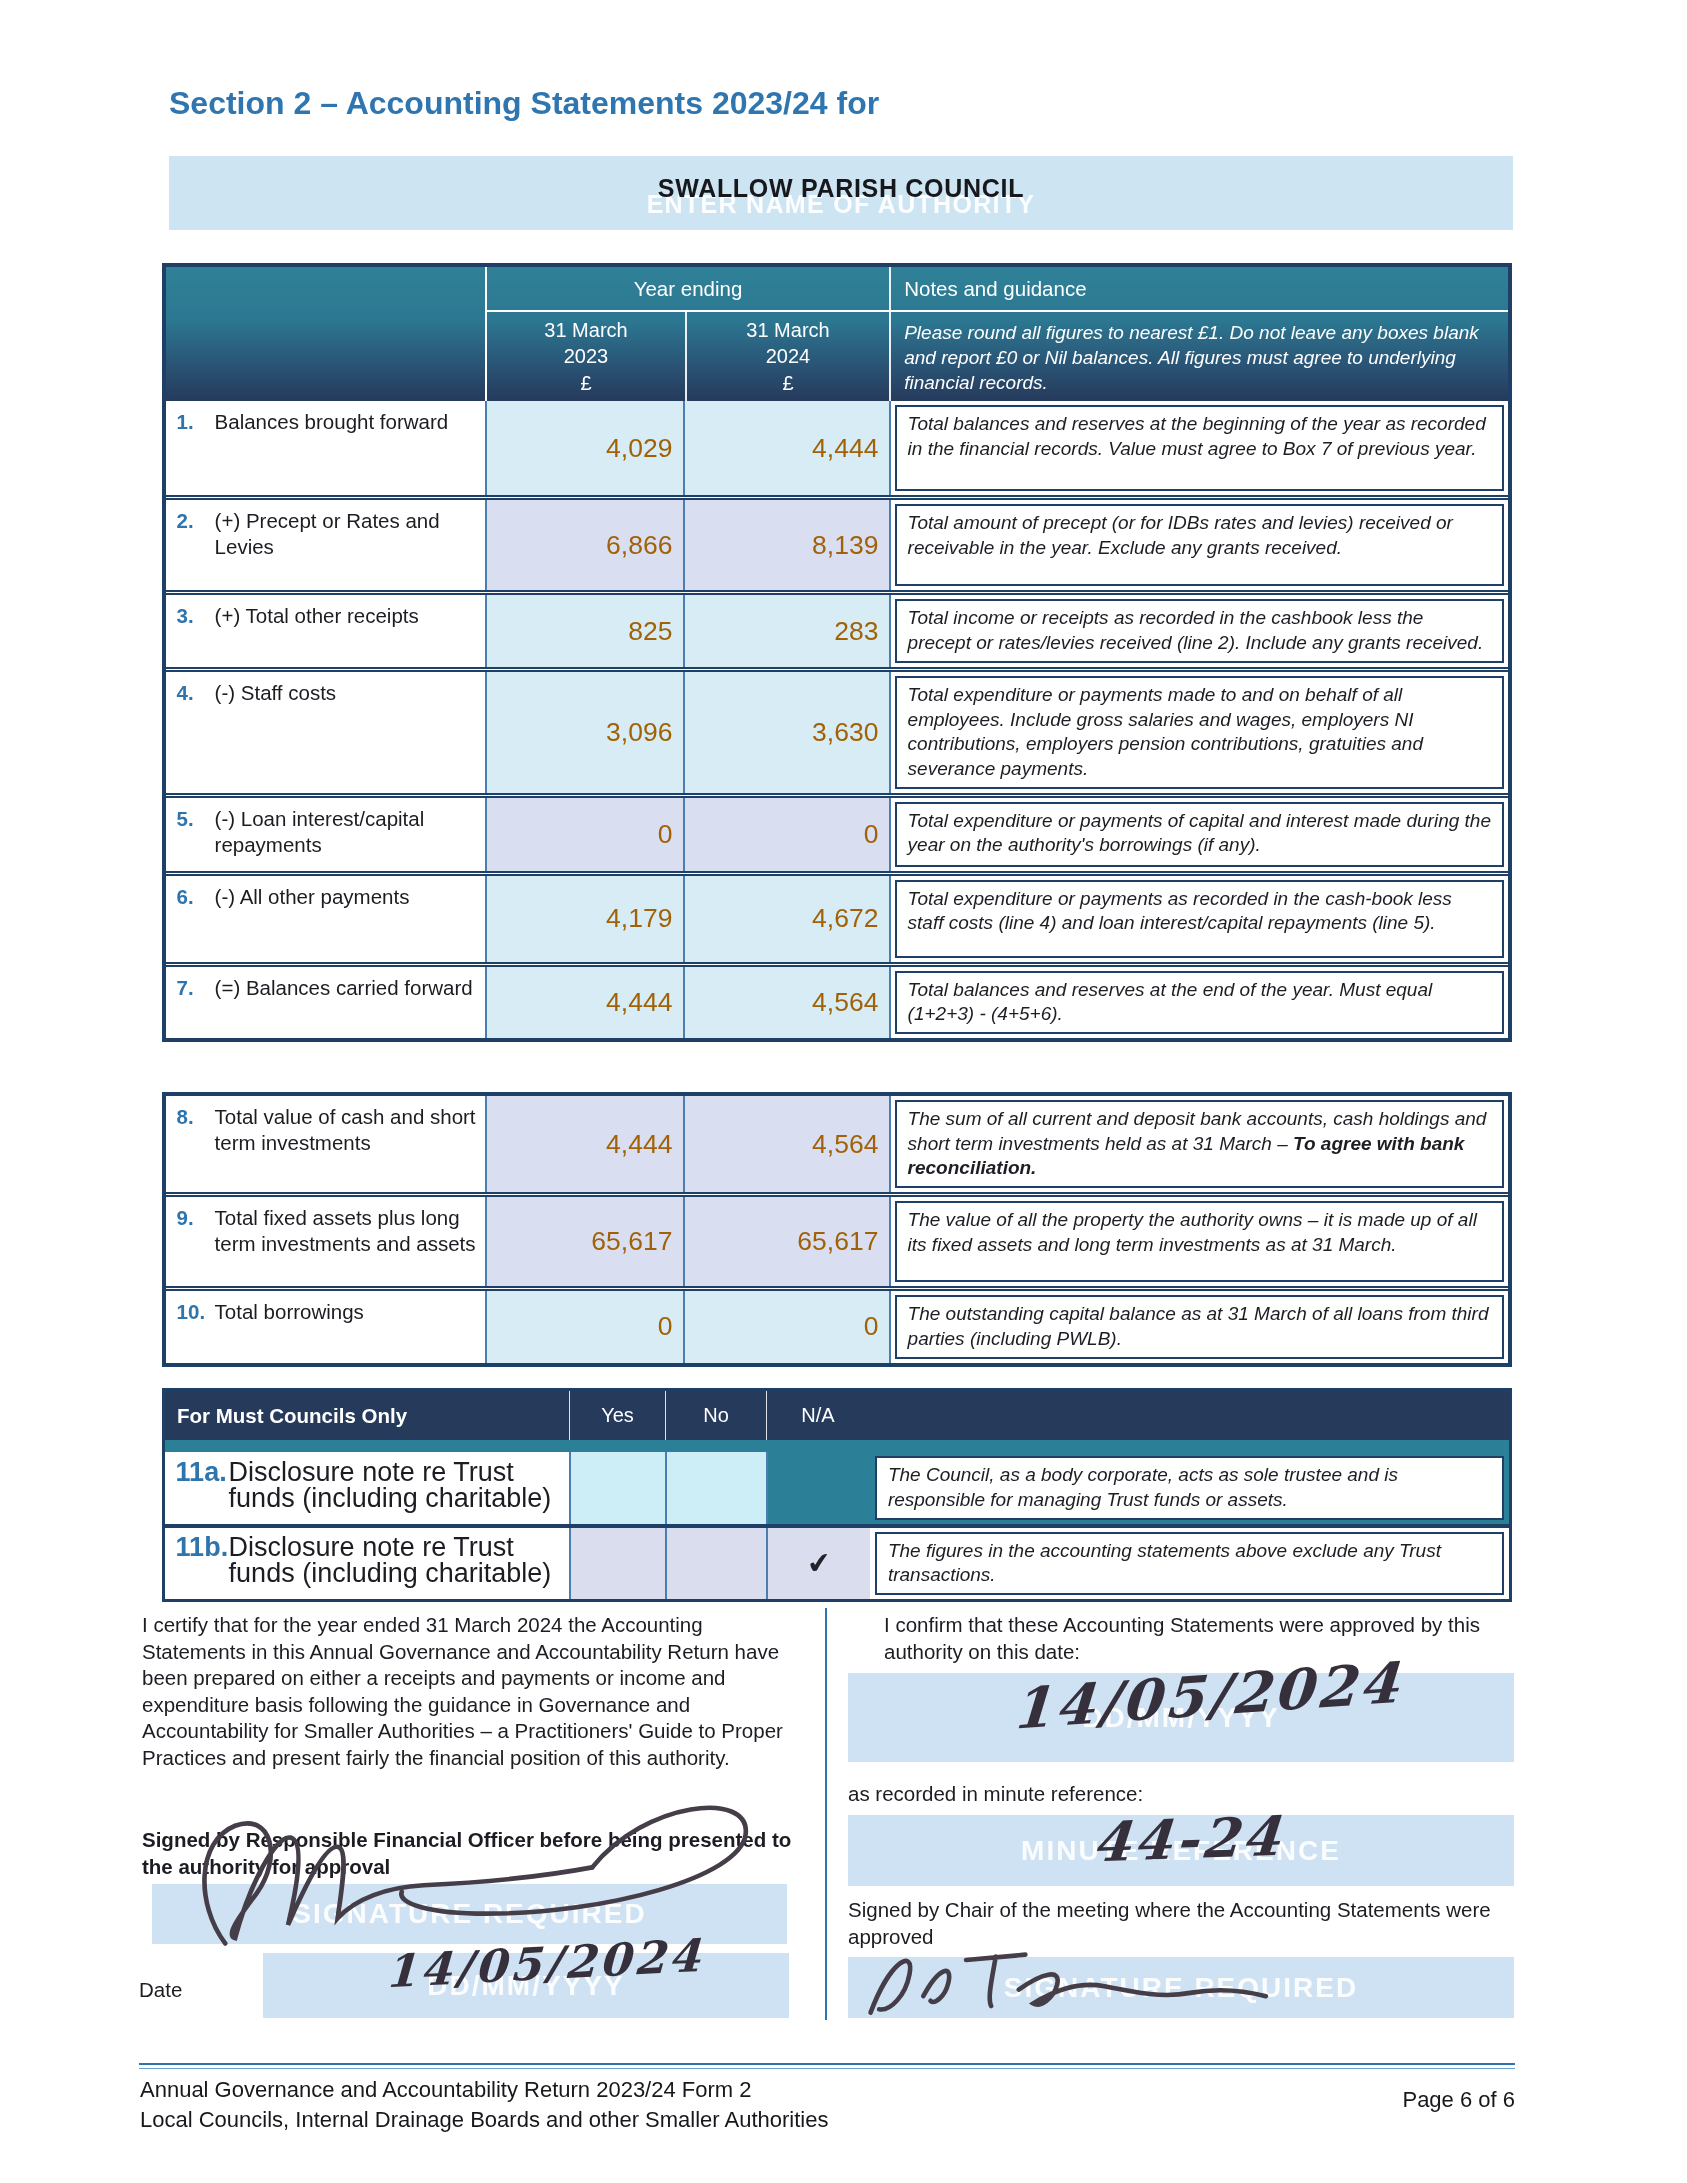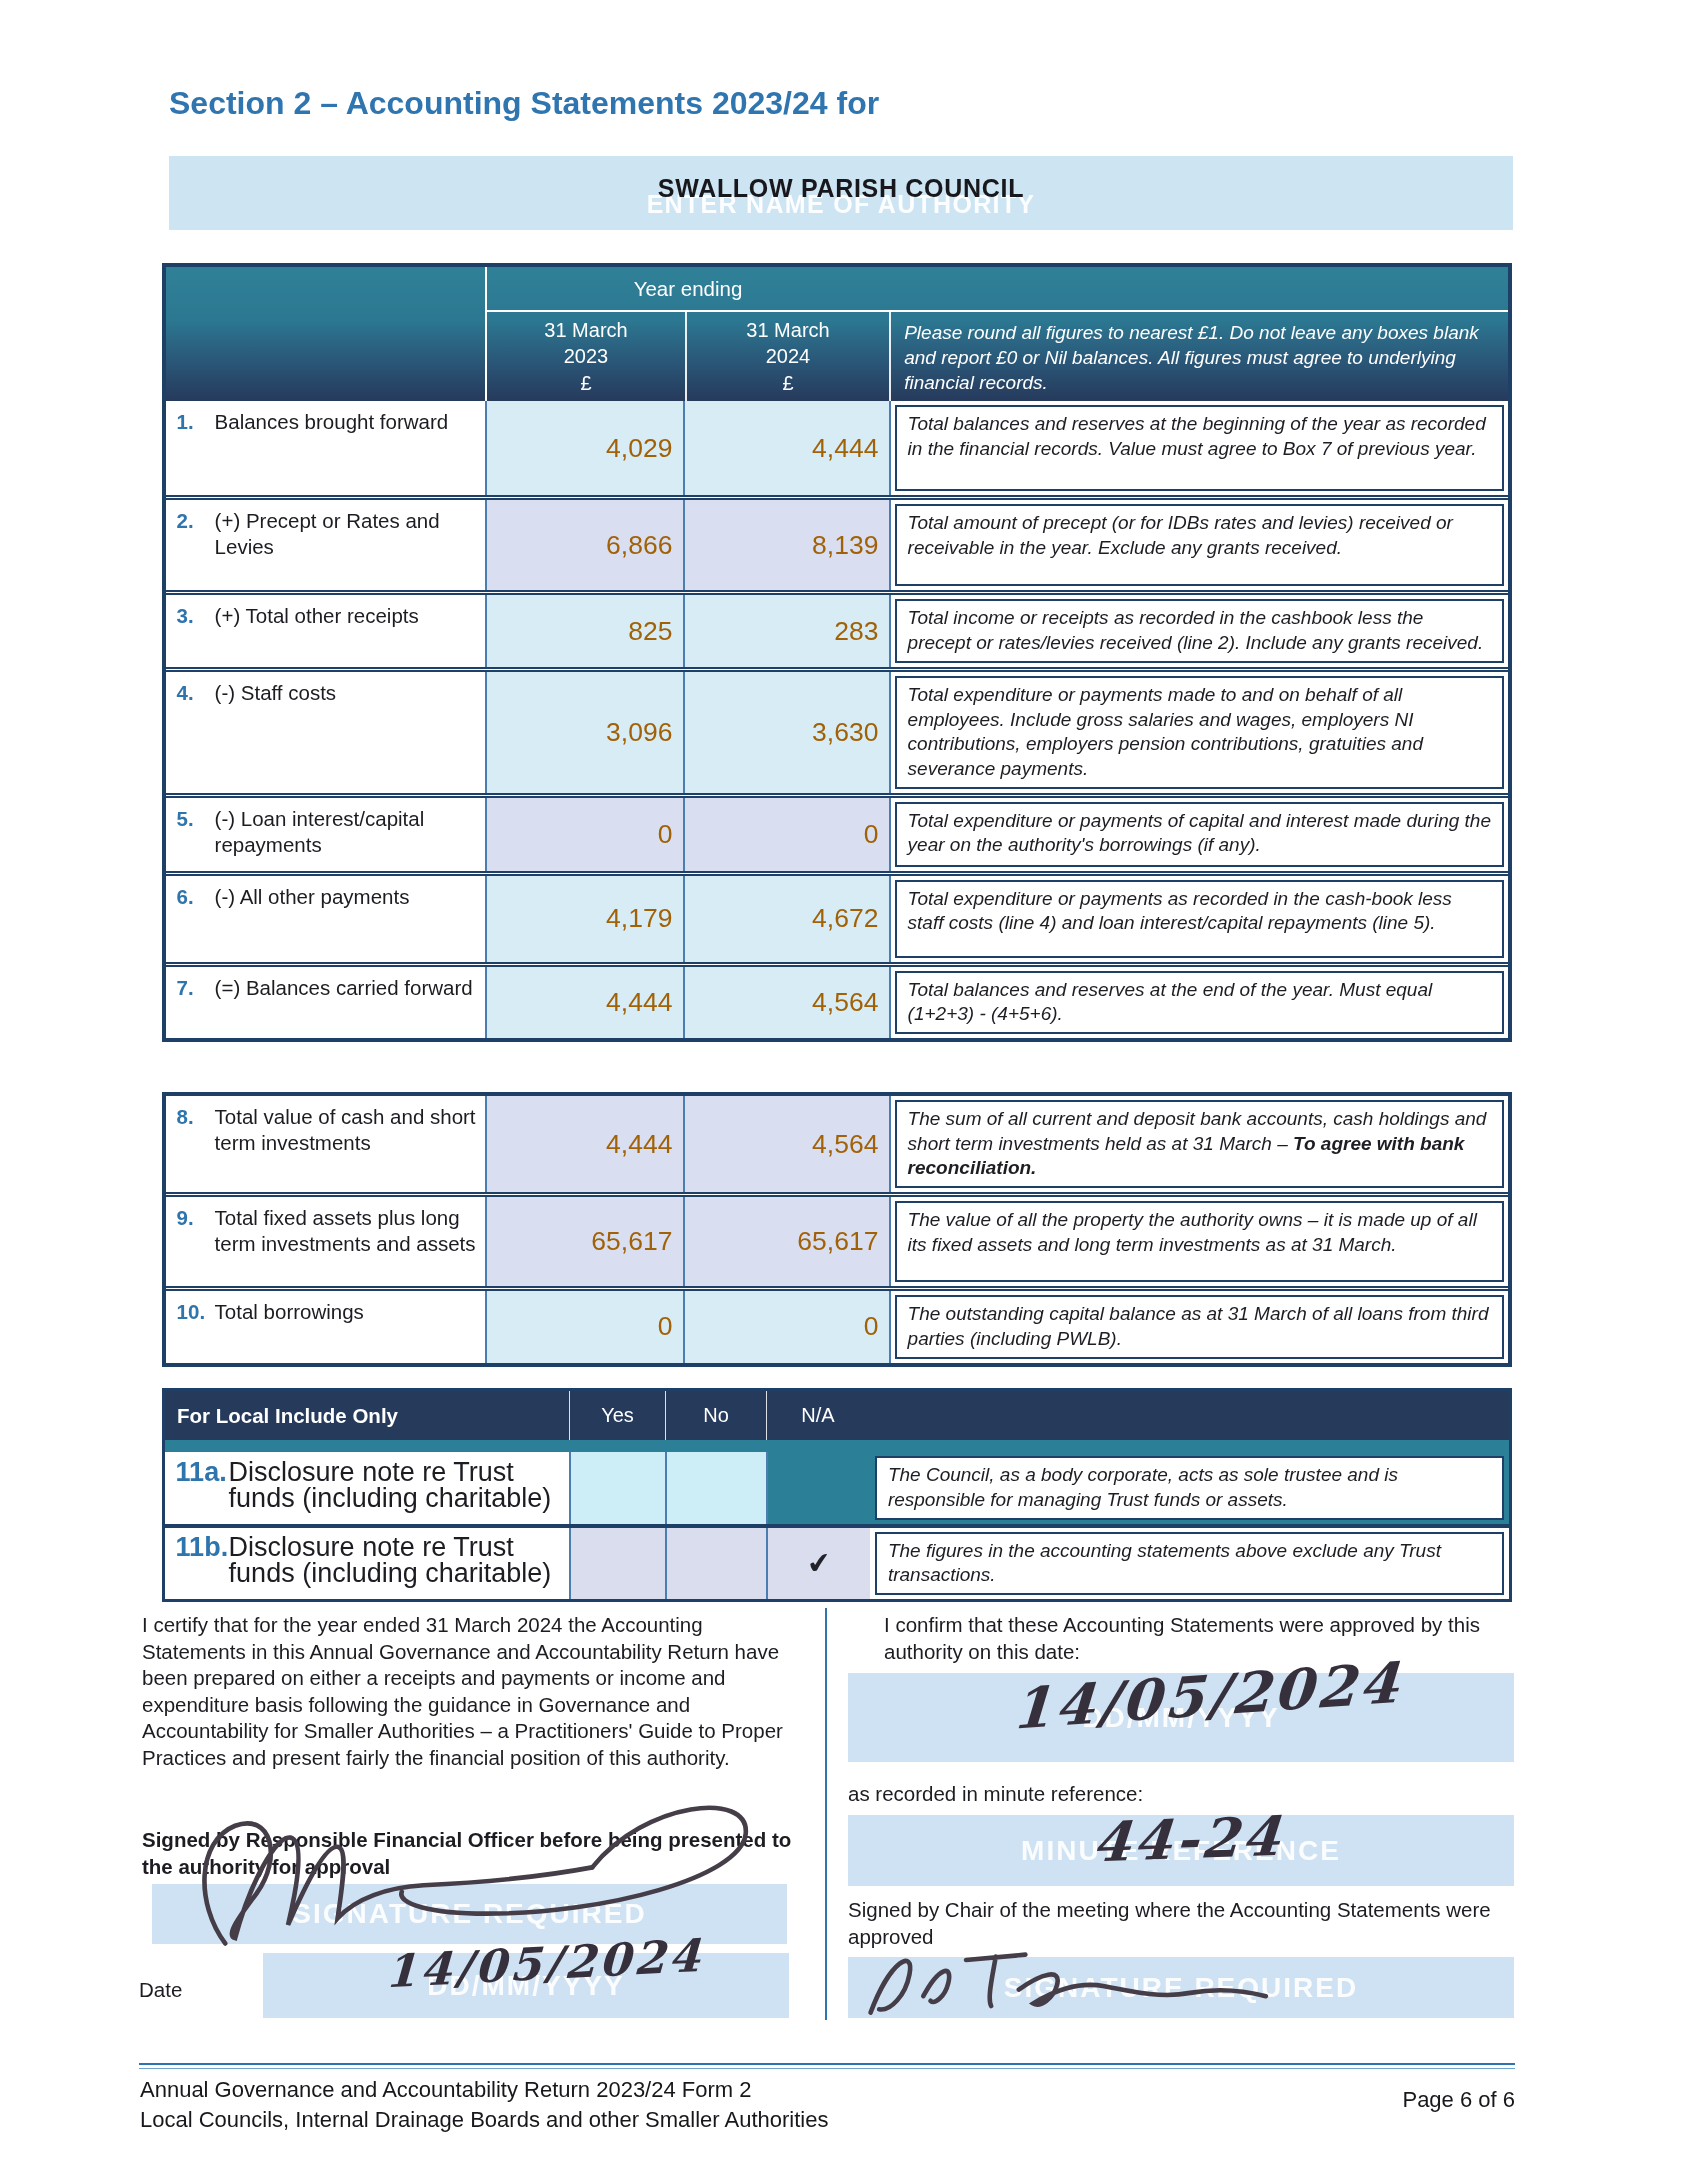--- a/index.html
+++ b/index.html
@@ -124,20 +124,21 @@
     <div class="authority-watermark">ENTER NAME OF AUTHORITY</div>
     <div class="authority-name">SWALLOW PARISH COUNCIL</div>
   </div>
 
   <div class="tbl tbl1">
     <div class="thead">
       <div class="h-desc"></div>
       <div class="h-rest">
         <div class="h-tier1">
           <div class="h-yearending">Year ending</div>
+          <div class="h-notes">Notes and guidance</div>
         </div>
         <div class="h-tier2">
           <div class="h-ycol">
             <span>31 March</span>
             <span>2023</span>
             <span>£</span>
           </div>
           <div class="h-ycol second">
             <span>31 March</span>
             <span>2024</span>
@@ -267,21 +268,21 @@
       <div class="c-val c-v1 cell-cyan">0</div>
       <div class="c-val c-v2 cell-cyan">0</div>
       <div class="c-g">
           <div class="g-box">The outstanding capital balance as at 31 March of all loans from third parties (including PWLB).</div>
         </div>
     </div>
   </div>
 
   <div class="lc">
     <div class="lc-head">
-      <div class="lc-head-title">For Local Include Only</div>
+      <div class="lc-head-title">For Must Councils Only</div>
       <div class="lc-col">Yes</div>
       <div class="lc-col no">No</div>
       <div class="lc-col na">N/A</div>
       <div style="flex:1"></div>
     </div>
     <div class="lc-strip"></div>
 
     <div class="lc-row r11a">
       <div class="lc-desc">
           <span class="c-num wide">11a.</span>

